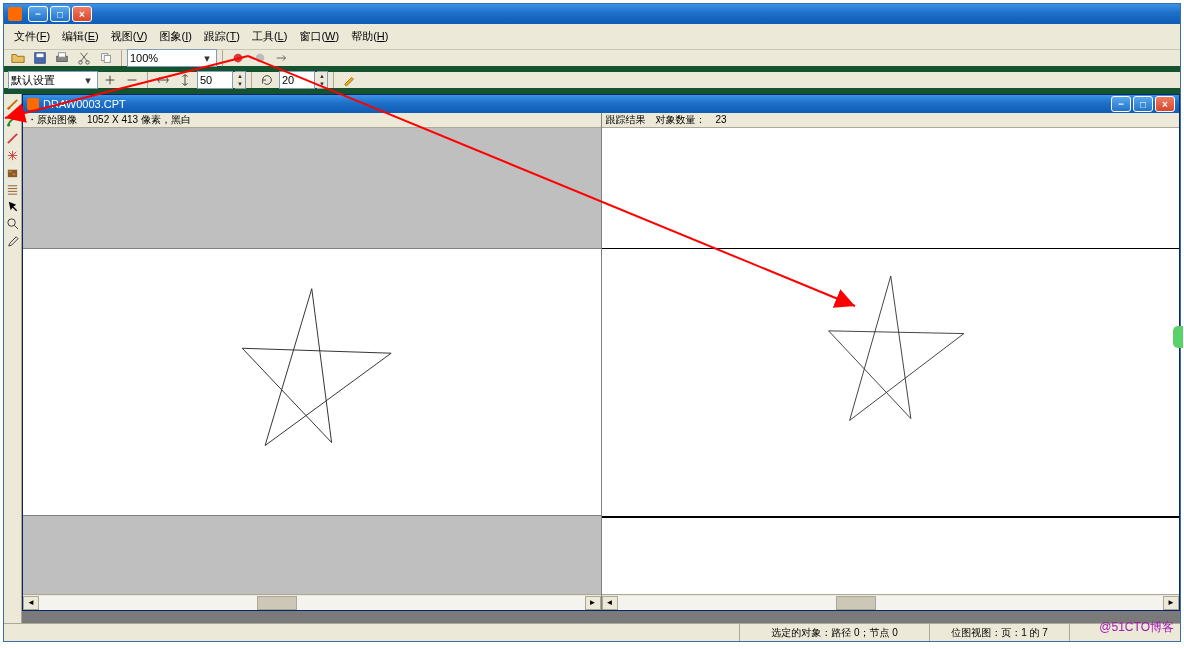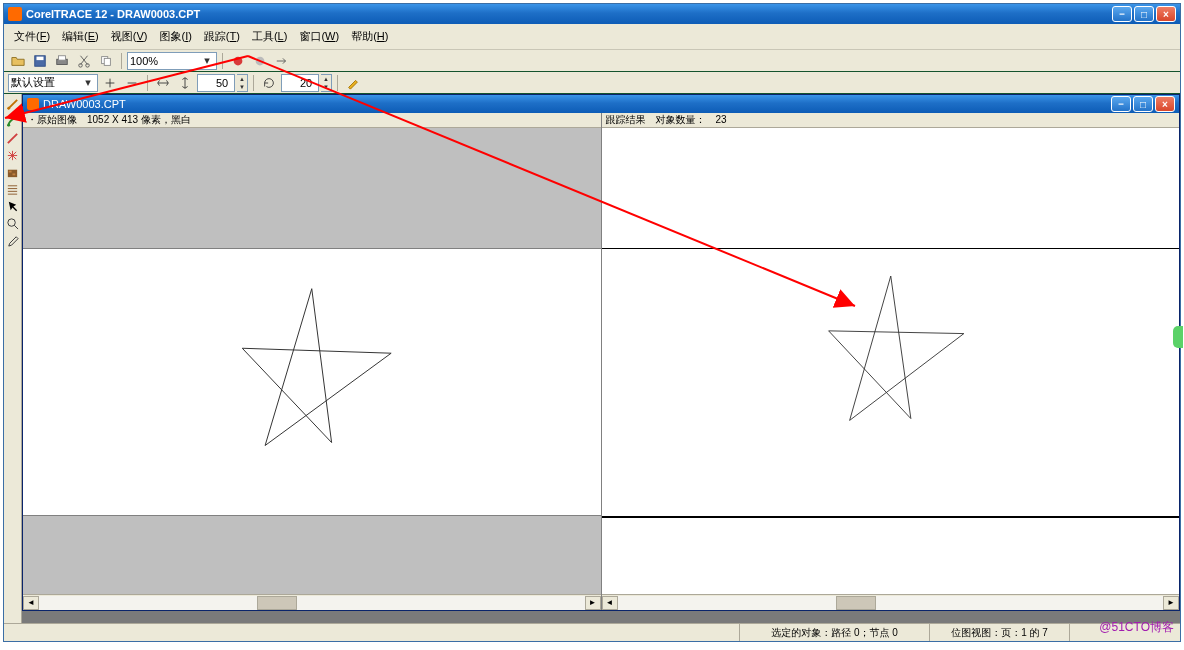--- a/index.html
+++ b/index.html
@@ -16,28 +16,28 @@
 .win-btn.min { background: linear-gradient(#5aa8ef,#2373c9); }
 .win-btn.max { background: linear-gradient(#5aa8ef,#2373c9); }
 .win-btn.close { background: linear-gradient(#ef7d63,#d9472c); }
 
 
 .menubar { height: 26px; background: #ece9d8; border-bottom: 1px solid #c9c6b6; display: flex; align-items: center; padding-left: 4px; }
 .menubar .mi { padding: 1px 6px; cursor: default; }
 .menubar .mi u { text-decoration: underline; }
 
 
-.toolbar { height: 22px; background: #ece9d8; border-bottom: 1px solid #14532d; display: flex; align-items: center; padding-left: 4px; gap: 2px; }
+.toolbar { height: 22px; background: #ece9d8; border-bottom: 6px solid #14532d; display: flex; align-items: center; padding-left: 4px; gap: 2px; }
 .tbtn { width: 20px; height: 18px; display: flex; align-items: center; justify-content: center; border: 1px solid transparent; cursor: default; }
 .tbtn svg { width: 14px; height: 14px; }
 .sep { width: 1px; height: 16px; background: #aca899; margin: 0 3px; }
 .combo { height: 18px; border: 1px solid #7f9db9; background: #fff; display: flex; align-items: center; padding: 0 2px; }
 .combo.wide { width: 90px; }
 .combo .dd { width: 14px; height: 14px; display: flex; align-items: center; justify-content: center; color: #333; }
-.numbox { width: 36px; height: 18px; border: 1px solid #7f9db9; background: #fff; display: flex; align-items: center; padding: 0 18px; }
+.numbox { width: 36px; height: 18px; border: 1px solid #7f9db9; background: #fff; display: flex; align-items: center; padding: 0 2px; }
 .spinner { width: 11px; height: 18px; display: flex; flex-direction: column; border: 1px solid #7f9db9; border-left: none; background: #ece9d8; }
 .spinner div { flex: 1; display: flex; align-items: center; justify-content: center; font-size: 6px; color: #333; }
 
 
 .content { flex: 1; display: flex; background: #fff; position: relative; overflow: hidden; }
 
 
 .toolbox { width: 18px; background: #ece9d8; border-right: 1px solid #aca899; display: flex; flex-direction: column; padding-top: 2px; }
 .tbx { width: 16px; height: 16px; margin: 0 auto 1px; display: flex; align-items: center; justify-content: center; cursor: default; }
 .tbx svg { width: 13px; height: 13px; }
@@ -74,21 +74,20 @@
 .watermark { position: absolute; right: 10px; bottom: 14px; color: #a21caf; font-size: 12px; }
 .side-badge { position: absolute; right: 1px; top: 326px; width: 10px; height: 22px; background: #5bd268; border-radius: 5px 0 0 5px; }
 </style>
 </head>
 <body>
 
 <div class="main-window">
 
   <div class="titlebar">
     <span class="app-icon"></span>
-    <span class="title">CorelTRACE 12 - DRAW0003.CPT</span>
     <div class="win-btn min">－</div>
     <div class="win-btn max">□</div>
     <div class="win-btn close">×</div>
   </div>
 
   <div class="menubar">
     <span class="mi"><span>文件</span>(<u>F</u>)</span>
     <span class="mi"><span>编辑</span>(<u>E</u>)</span>
     <span class="mi"><span>视图</span>(<u>V</u>)</span>
     <span class="mi"><span>图象</span>(<u>I</u>)</span>

